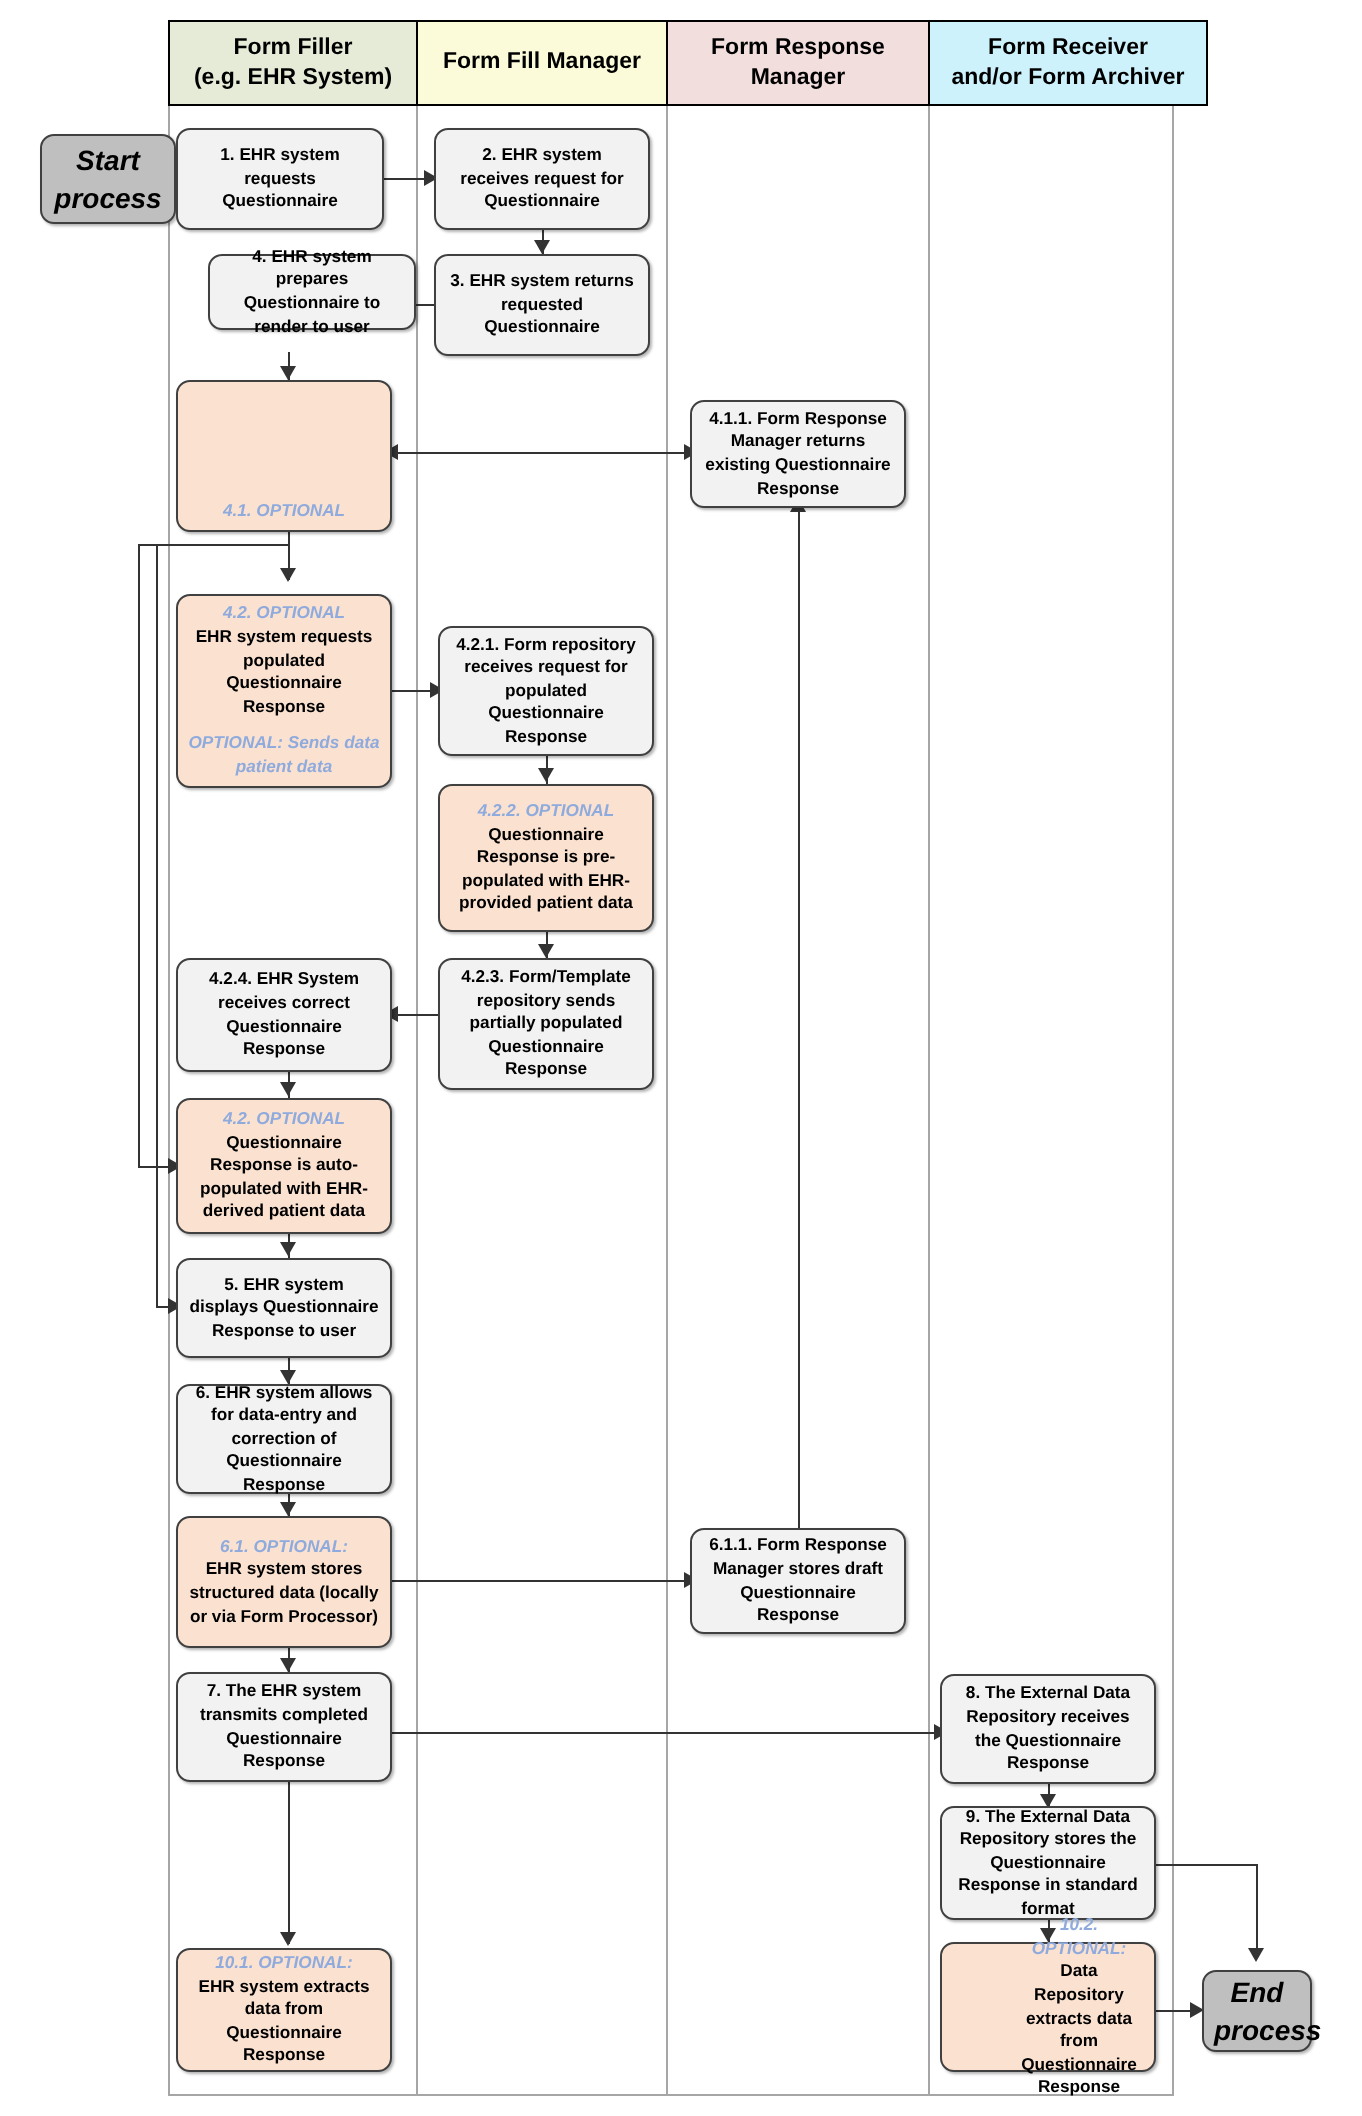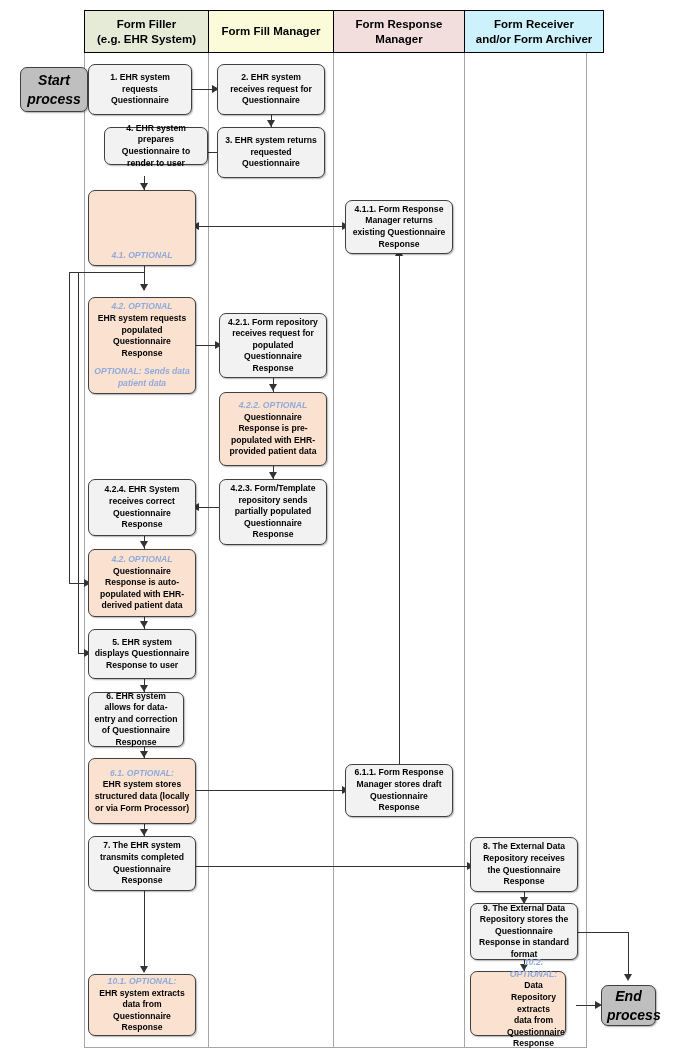--- a/index.html
+++ b/index.html
@@ -195,21 +195,21 @@
     <div class="inner">
       <span class="opt-tag">4.2. OPTIONAL</span>
       <span>Questionnaire Response is auto-populated with EHR-derived patient data</span>
     </div>
   </div>
 
   <div class="node" style="left:88px;top:629px;width:108px;height:50px;">
     <span class="inner">5. EHR system displays Questionnaire Response to user</span>
   </div>
 
-  <div class="node" style="left:88px;top:692px;width:96px;height:55px;">
+  <div class="node" style="left:88px;top:692px;width:108px;height:55px;">
     <span class="inner">6. EHR system allows for data-entry and correction of Questionnaire Response</span>
   </div>
 
   <div class="node optional" style="left:88px;top:758px;width:108px;height:66px;">
     <div class="inner">
       <span class="opt-tag">6.1. OPTIONAL:</span>
       <span>EHR system stores structured data (locally or via Form Processor)</span>
     </div>
   </div>
 
@@ -256,20 +256,20 @@
   </div>
 
   <div class="node" style="left:470px;top:837px;width:108px;height:55px;">
     <span class="inner">8. The External Data Repository receives the Questionnaire Response</span>
   </div>
 
   <div class="node" style="left:470px;top:903px;width:108px;height:57px;">
     <span class="inner">9. The External Data Repository stores the Questionnaire Response in standard format</span>
   </div>
 
-  <div class="node optional" style="left:470px;top:971px;width:96px;height:65px;padding-left:36px;">
+  <div class="node optional" style="left:470px;top:971px;width:108px;height:65px;padding-left:36px;">
     <div class="inner">
       <span class="opt-tag">10.2. OPTIONAL:</span>
       <span>Data Repository extracts data from Questionnaire Response</span>
     </div>
   </div>
 
 </div>
 
 </body></html>

